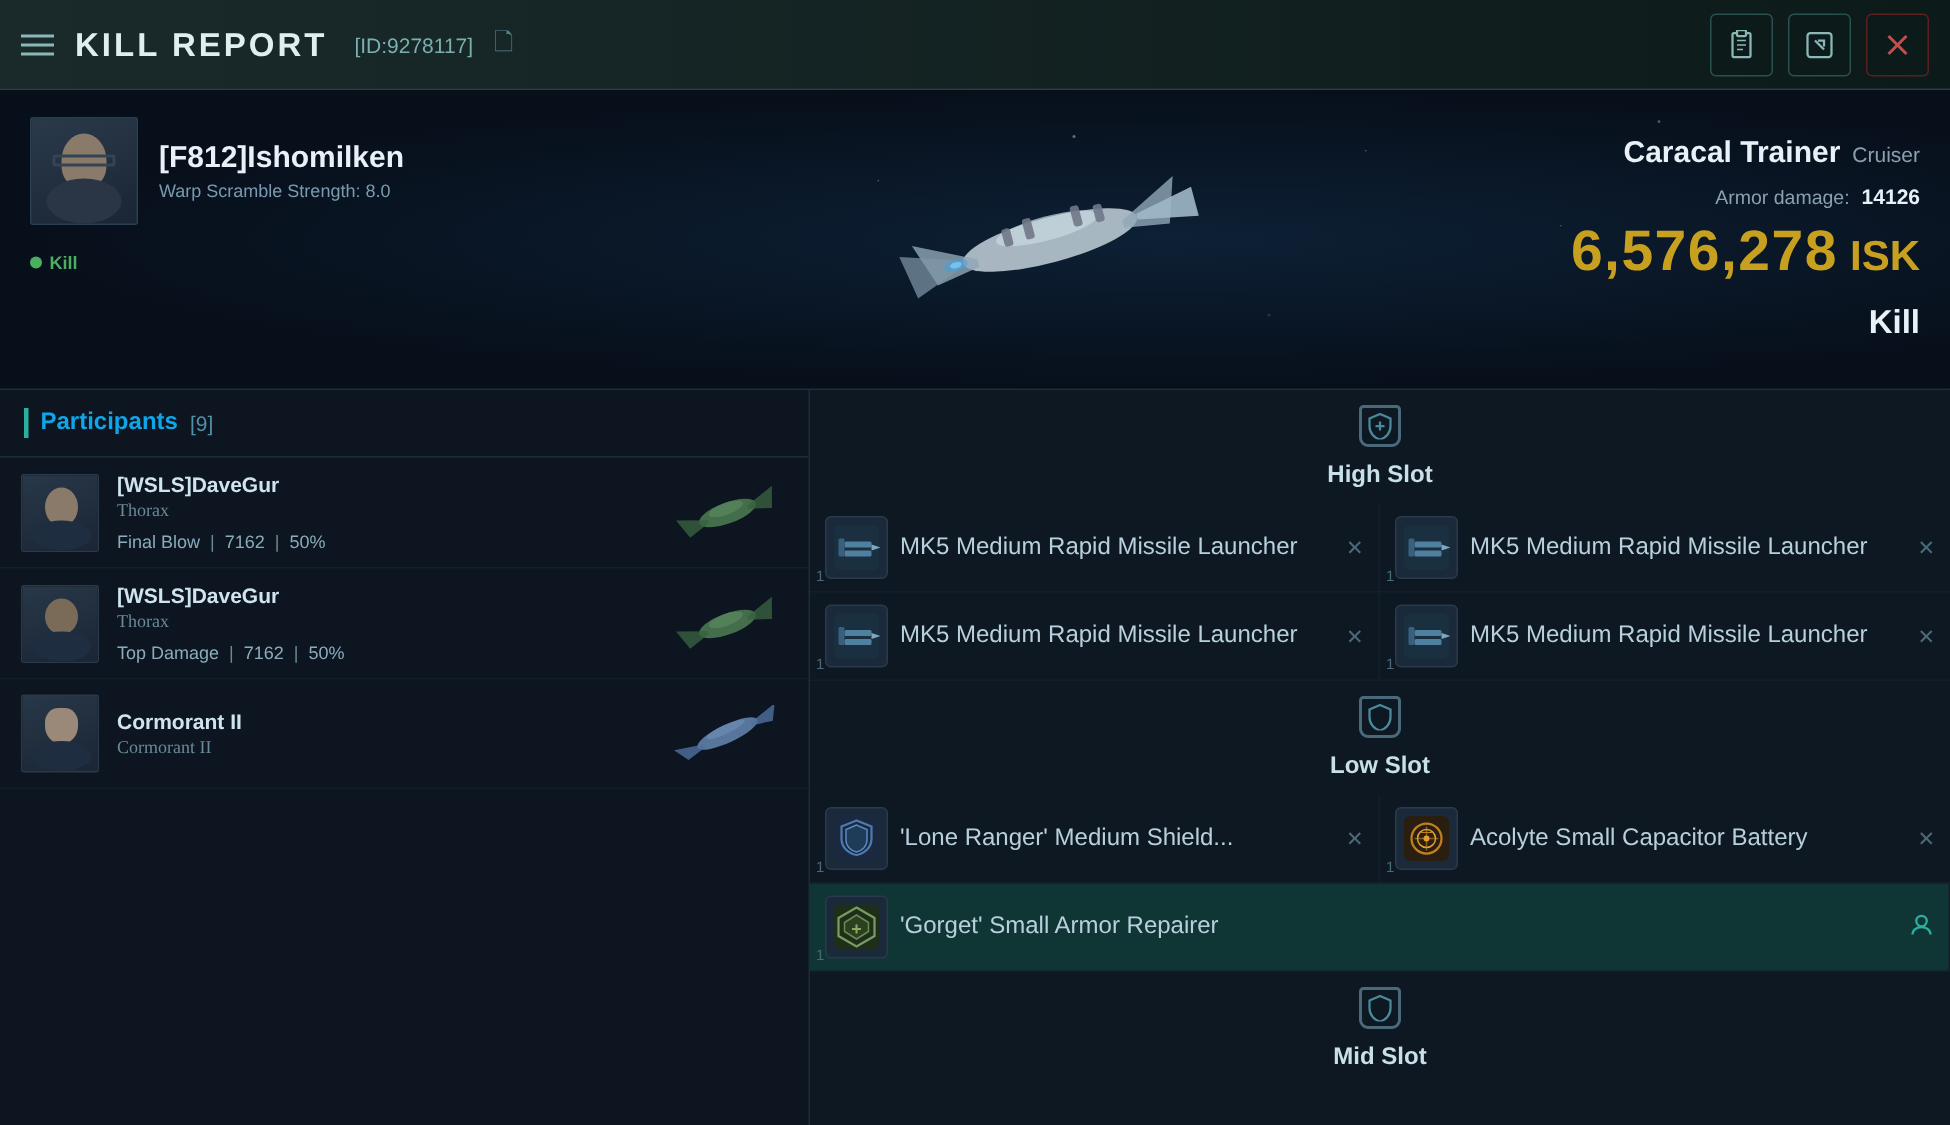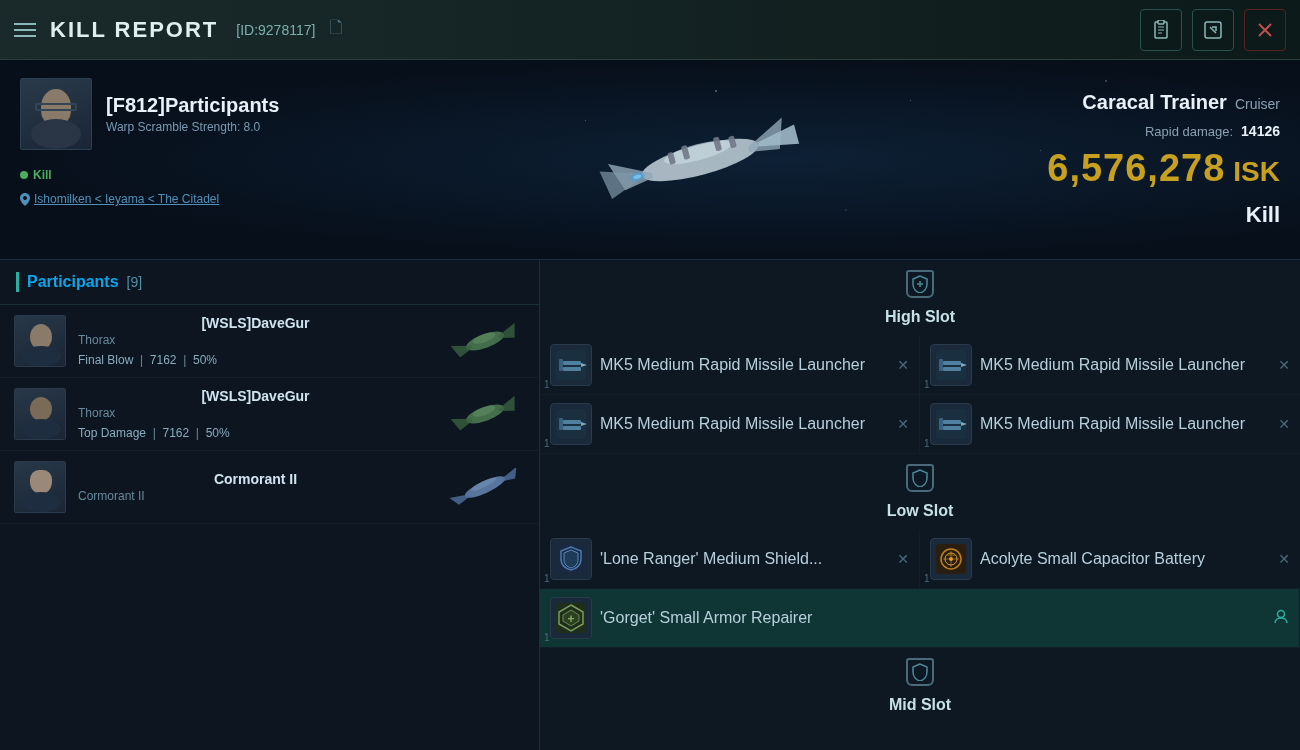--- a/index.html
+++ b/index.html
@@ -230,22 +230,22 @@
     }
     
     .face-1::before { content: ''; width: 22px; height: 26px; background: #8a7a6a; border-radius: 50%; position: absolute; top: 8px; left: 15px; }
     .face-1::after { content: ''; width: 40px; height: 20px; background: #1e2e40; border-radius: 50%; position: absolute; bottom: 0; left: 6px; }
     .face-2::before { content: ''; width: 22px; height: 24px; background: #7a6a58; border-radius: 50%; position: absolute; top: 8px; left: 15px; }
     .face-2::after { content: ''; width: 40px; height: 20px; background: #1e2e40; border-radius: 50%; position: absolute; bottom: 0; left: 6px; }
     .face-3::before { content: ''; width: 22px; height: 24px; background: #9a8878; border-radius: 40% 40% 50% 50%; position: absolute; top: 8px; left: 15px; }
     .face-3::after { content: ''; width: 40px; height: 20px; background: #1e2e40; border-radius: 50%; position: absolute; bottom: 0; left: 6px; }
 
     .p-info { flex: 1; }
-    .p-name { font-size: 14px; font-weight: 600; color: #d0e4f0; text-align: center; }
-    .p-ship { font-size: 12px; color: #6a8a9a; margin-top: 2px; }
+    .p-name { font-size: 14px; font-weight: 600; color: #d0e4f0; }
+    .p-ship { font-size: 12px; color: #6a8a9a; margin-top: 2px; font-family: Liberation Serif, serif; }
     .p-stats {
       font-size: 12px;
       color: #6a8a9a;
       margin-top: 6px;
     }
     .p-stats span { color: #8aacbc; text-align: right; }
     .p-ship-img {
       width: 80px; height: 40px;
       display: flex; align-items: center; justify-content: center;
       flex-shrink: 0;
@@ -397,33 +397,27 @@
   </div>
 
   <div class="hero-left">
     <div class="hero-pilot-row">
       <div class="pilot-avatar">
         <div class="pilot-avatar-face">
           <div class="glasses"></div>
         </div>
       </div>
       <div class="pilot-info">
-        <div class="pilot-name">[F812]Participants</div>
+        <div class="pilot-name">[F812]Ishomilken</div>
         <div class="pilot-sub">Warp Scramble Strength: 8.0</div>
       </div>
     </div>
     <div class="kill-label">
       <div class="kill-dot"></div>
       <span class="kill-text">Kill</span>
-    </div>
-    <div class="location">
-      <svg width="10" height="13" viewBox="0 0 10 13" fill="none" style="flex-shrink:0;">
-        <path d="M5 0C2.24 0 0 2.24 0 5c0 3.75 5 8 5 8s5-4.25 5-8c0-2.76-2.24-5-5-5zm0 7c-1.1 0-2-0.9-2-2s0.9-2 2-2 2 0.9 2 2-0.9 2-2 2z" fill="#5090b8"></path>
-      </svg>
-      <span>Ishomilken &lt; Ieyama &lt; The Citadel</span>
     </div>
   </div>
 
   <div class="hero-ship">
     <svg width="260" height="160" viewBox="0 0 260 160">
 
       <g transform="rotate(-15, 130, 80)">
 
         <ellipse cx="130" cy="80" rx="60" ry="15" fill="#b8c8d0" opacity="0.9"></ellipse>
 
@@ -447,21 +441,21 @@
       </g>
     </svg>
   </div>
 
   <div class="hero-right">
     <div class="ship-class-row">
       <span class="ship-name">Caracal Trainer</span>
       <span class="ship-class">Cruiser</span>
     </div>
     <div style="display:flex;align-items:baseline;gap:8px;">
-      <span class="damage-label">Rapid damage:</span>
+      <span class="damage-label">Armor damage:</span>
       <span class="damage-value">14126</span>
     </div>
     <div style="display:flex;align-items:baseline;gap:8px;margin-top:4px;">
       <span class="isk-value">6,576,278</span>
       <span class="isk-suffix">ISK</span>
     </div>
     <div class="kill-badge">Kill</div>
   </div>
 </div>
 

